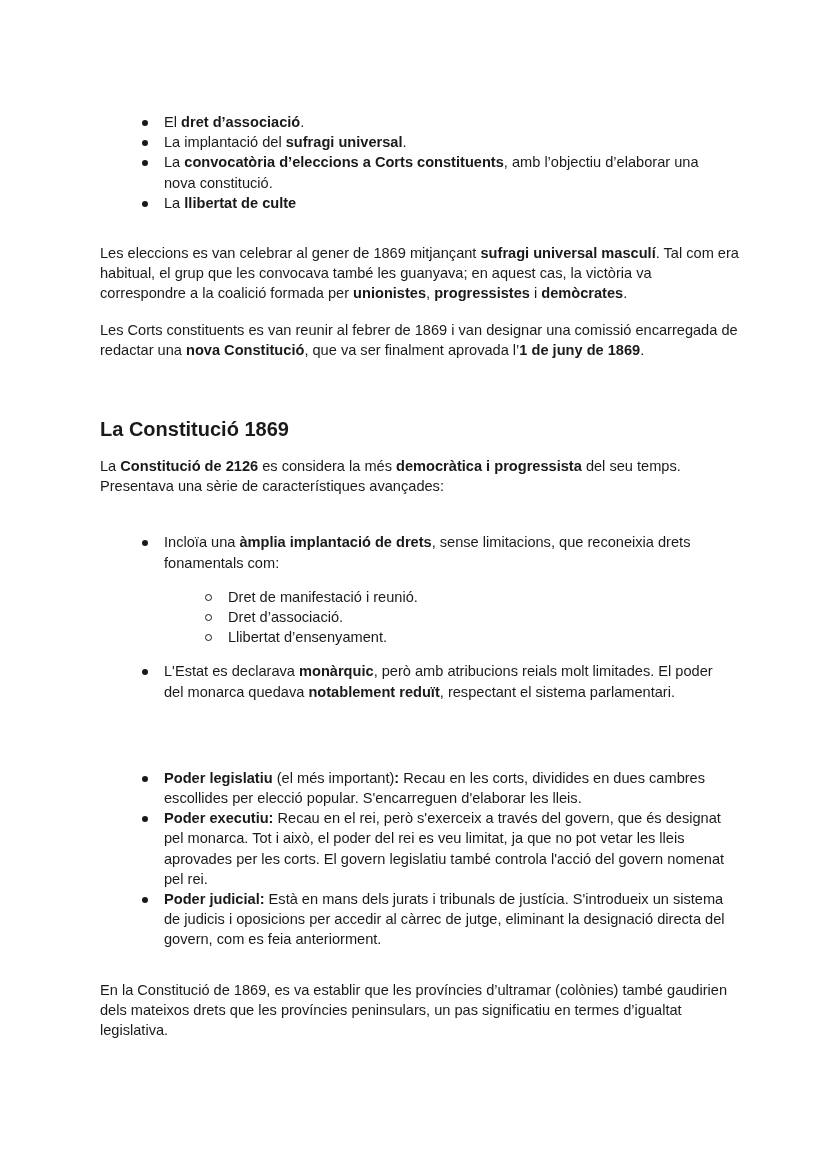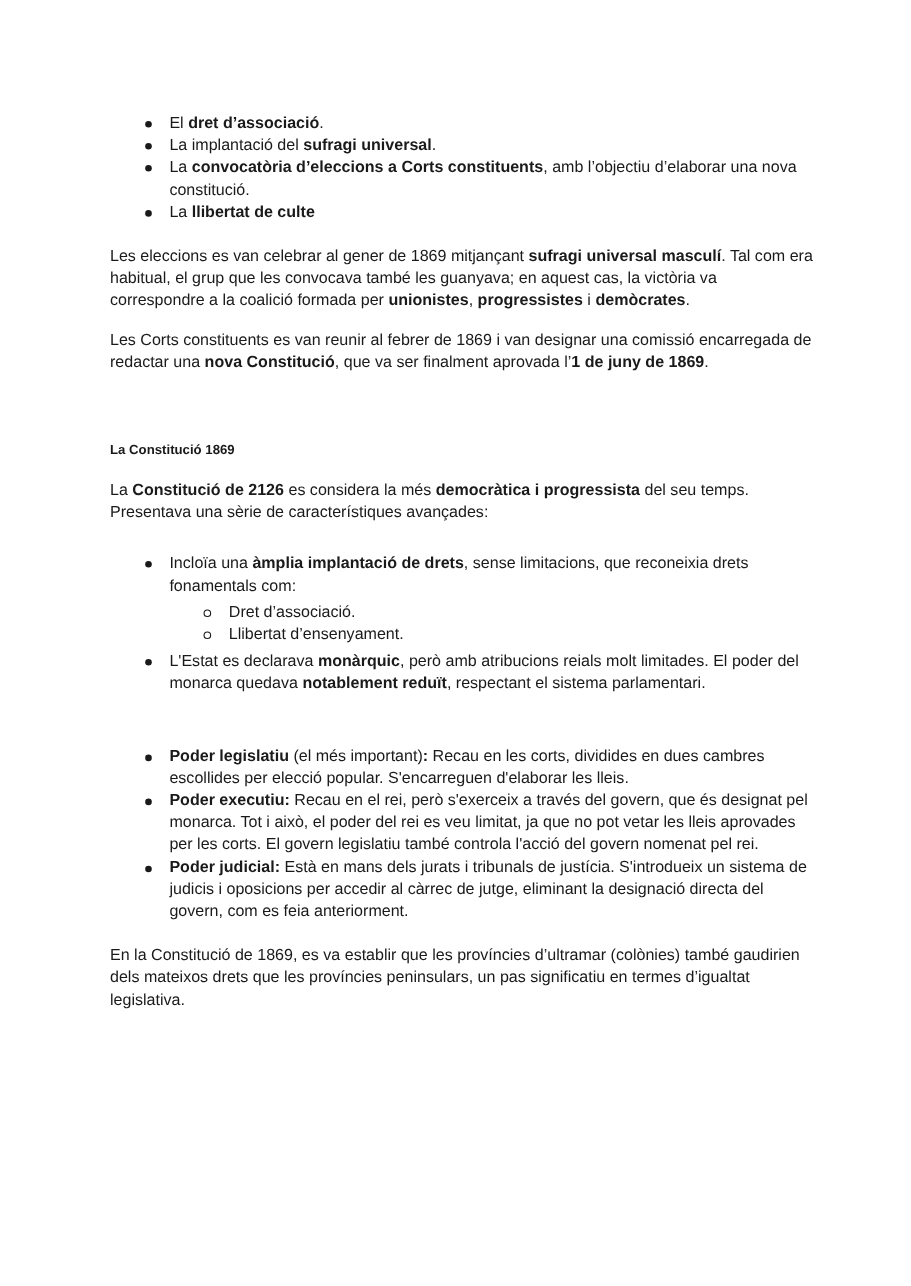--- a/index.html
+++ b/index.html
@@ -2,38 +2,38 @@
 <html><head>
 <meta charset="utf-8">
 <style>
   html, body { margin: 0; padding: 0; background: #ffffff; }
   body {
     width: 828px; height: 1169px; position: relative; overflow: hidden;
     font-family: "Liberation Sans", sans-serif; color: #1a1a1a;
     font-size: 14.6px; line-height: 20.2px;
   }
   .page { position: absolute; left: 100px; top: 98px; width: 640px; }
-  ul { margin: 4px; padding: 0; list-style: none; }
+  ul { margin: 14px; padding: 0; list-style: none; }
   li.b1 { position: relative; padding-left: 50px; }
   li.b1::before {
     content: ""; position: absolute; left: 28px; top: 8px;
     width: 6px; height: 6px; border-radius: 50%; background: #1a1a1a;
   }
   li.b2 { position: relative; padding-left: 100px; margin-left: -50px; }
   li.b2::before {
     content: ""; position: absolute; left: 77px; top: 7px;
     width: 5px; height: 5px; border-radius: 50%; border: 1px solid #1a1a1a; background: #fff;
   }
   p { margin: 0; }
   b { font-weight: bold; }
   .gap16 { height: 16px; }
   .gap22 { height: 22px; }
   .gap58 { height: 58px; }
   h2 {
-    margin: 0; font-size: 12px; font-weight: bold; line-height: 22px;
+    margin: 0; font-size: 20px; font-weight: bold; line-height: 22px;
   }
 </style>
 </head>
 <body>
 
 <div class="page">
 
   <ul id="list-top">
       <li class="b1"><span>El </span><b>dret d’associació</b><span>.</span></li>
       <li class="b1"><span>La implantació del </span><b>sufragi universal</b><span>.</span></li>
@@ -49,20 +49,21 @@
 
   <div class="gap58"></div>
   <h2>La Constitució 1869</h2>
 
   <div class="gap16"></div>
   <p id="para-intro"><span>La </span><b>Constitució de 2126</b><span> es considera la més </span><b>democràtica i progressista</b><span> del seu temps. Presentava una sèrie de característiques avançades:</span></p>
 
   <div class="gap22"></div>
   <ul id="features">
       <li class="b1"><span>Incloïa una </span><b>àmplia implantació de drets</b><span>, sense limitacions, que reconeixia drets fonamentals com:</span><ul>
+          <li class="b2"><span>Dret de manifestació i reunió.</span></li>
           <li class="b2"><span>Dret d’associació.</span></li>
           <li class="b2"><span>Llibertat d’ensenyament.</span></li>
         </ul></li>
       <li class="b1"><span>L'Estat es declarava </span><b>monàrquic</b><span>, però amb atribucions reials molt limitades. El poder del monarca quedava </span><b>notablement reduït</b><span>, respectant el sistema parlamentari.</span></li>
     </ul>
 
   <div class="gap16"></div>
 
   <div class="gap22"></div>
   <ul id="powers">

